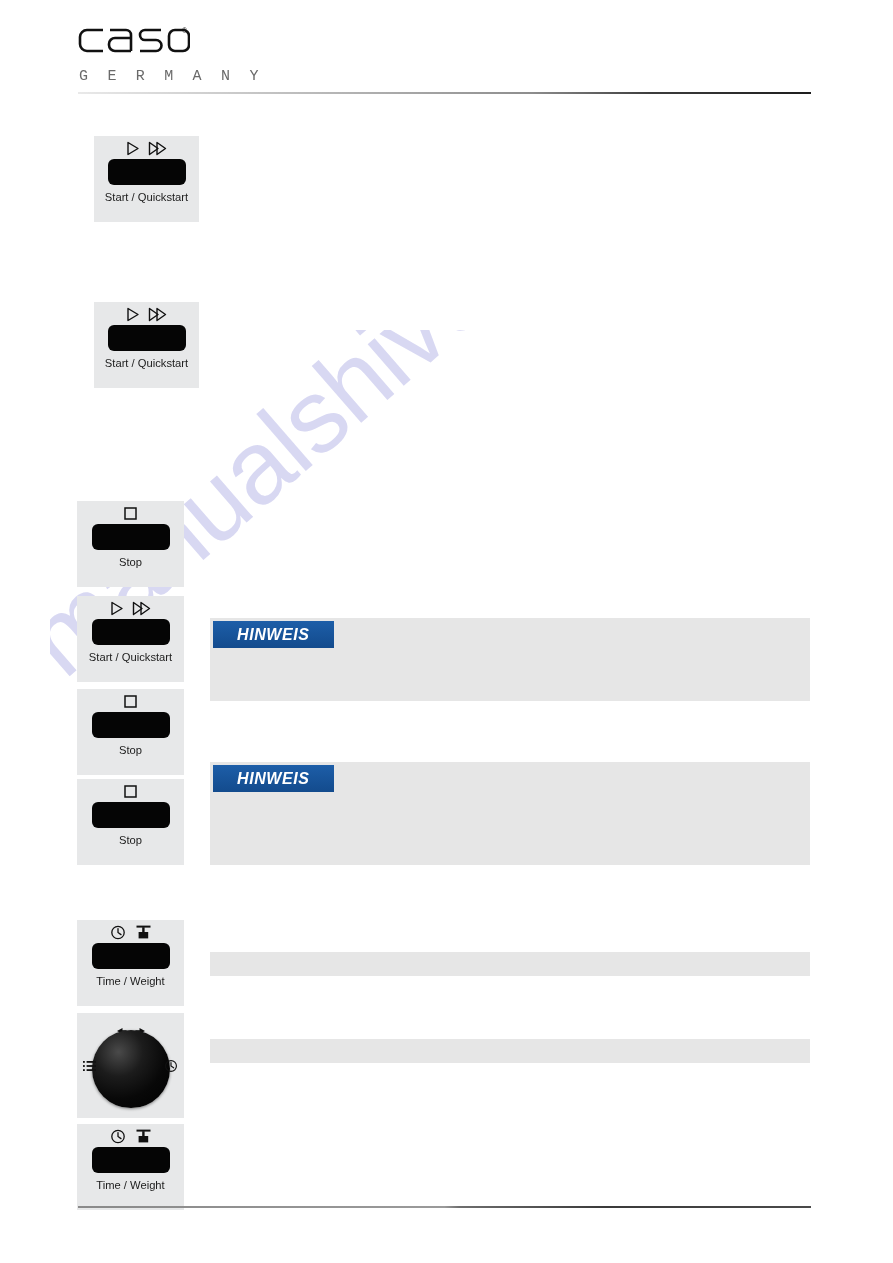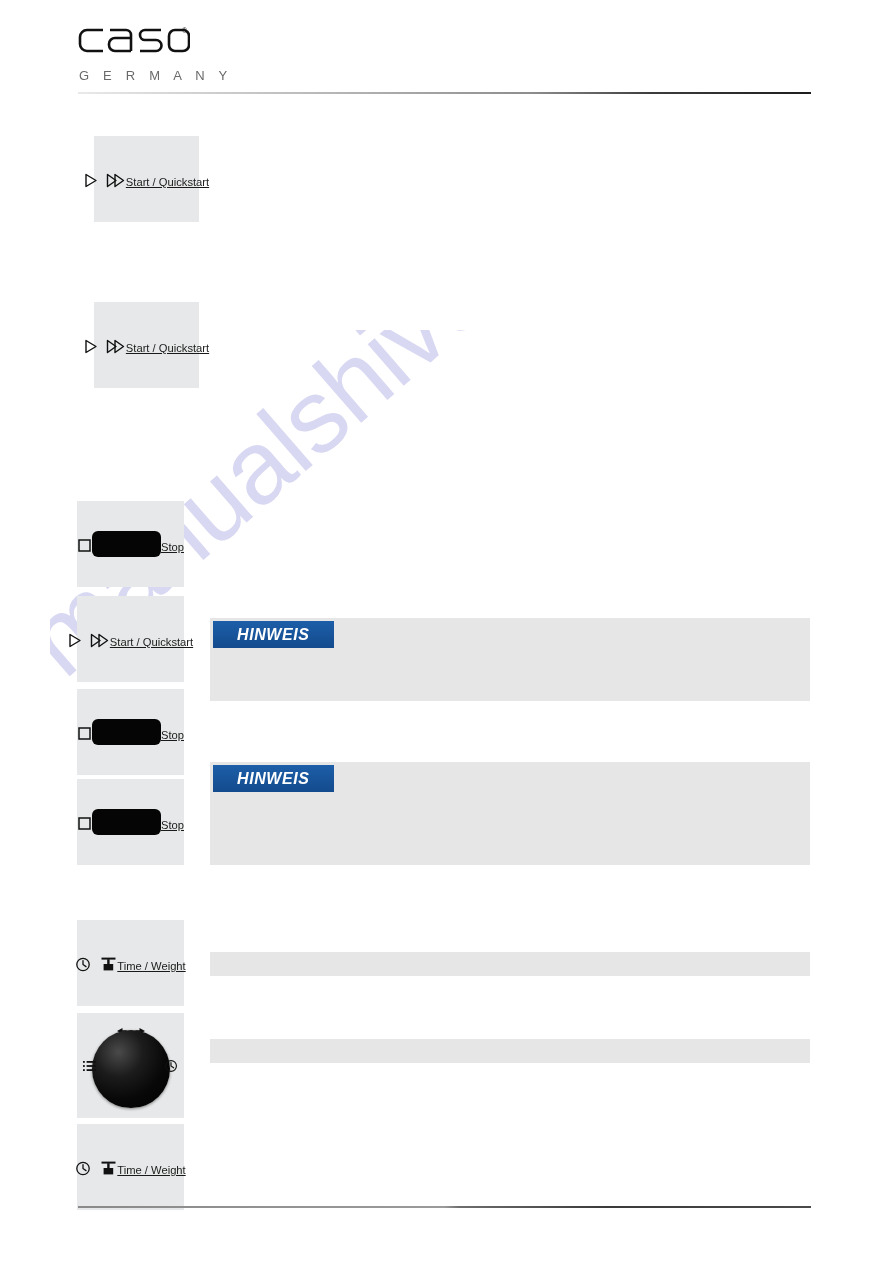--- a/index.html
+++ b/index.html
@@ -43,24 +43,24 @@
     position: absolute;
     left: 0;
     top: 0;
     width: 112px;
     height: 34px;
   }
   .logo-sub {
     position: absolute;
     left: 1px;
     top: 44px;
-    font-size: 13px;
+    font-size: 15px;
     letter-spacing: 5.2px;
     color: #6a6a6a;
-    font-family: Liberation Sans, sans-serif;
+    font-family: Liberation Mono, monospace;
     white-space: nowrap;
   }
   .header-rule {
     position: absolute;
     left: 0;
     top: 68px;
     width: 733px;
     height: 2px;
     background: linear-gradient(to right, #e9e9e9 0%, #bdbdbd 30%, #8d8d8d 62%, #3d3d3d 78%, #1d1d1d 100%);
   }
@@ -78,24 +78,22 @@
   
   .tile {
     position: absolute;
     background: #e7e8e9;
     box-sizing: border-box;
   }
   .tile-inner {
     position: absolute;
     inset: 0;
     display: flex;
-    flex-direction: row;
+    flex-direction: column;
     align-items: center;
-    justify-content: center;
-    text-decoration: underline;
   }
   .tile-icons {
     display: flex;
     align-items: flex-end;
     justify-content: center;
     gap: 9px;
     height: 20px;
     margin-bottom: 3px;
   }
   .tile-key {

